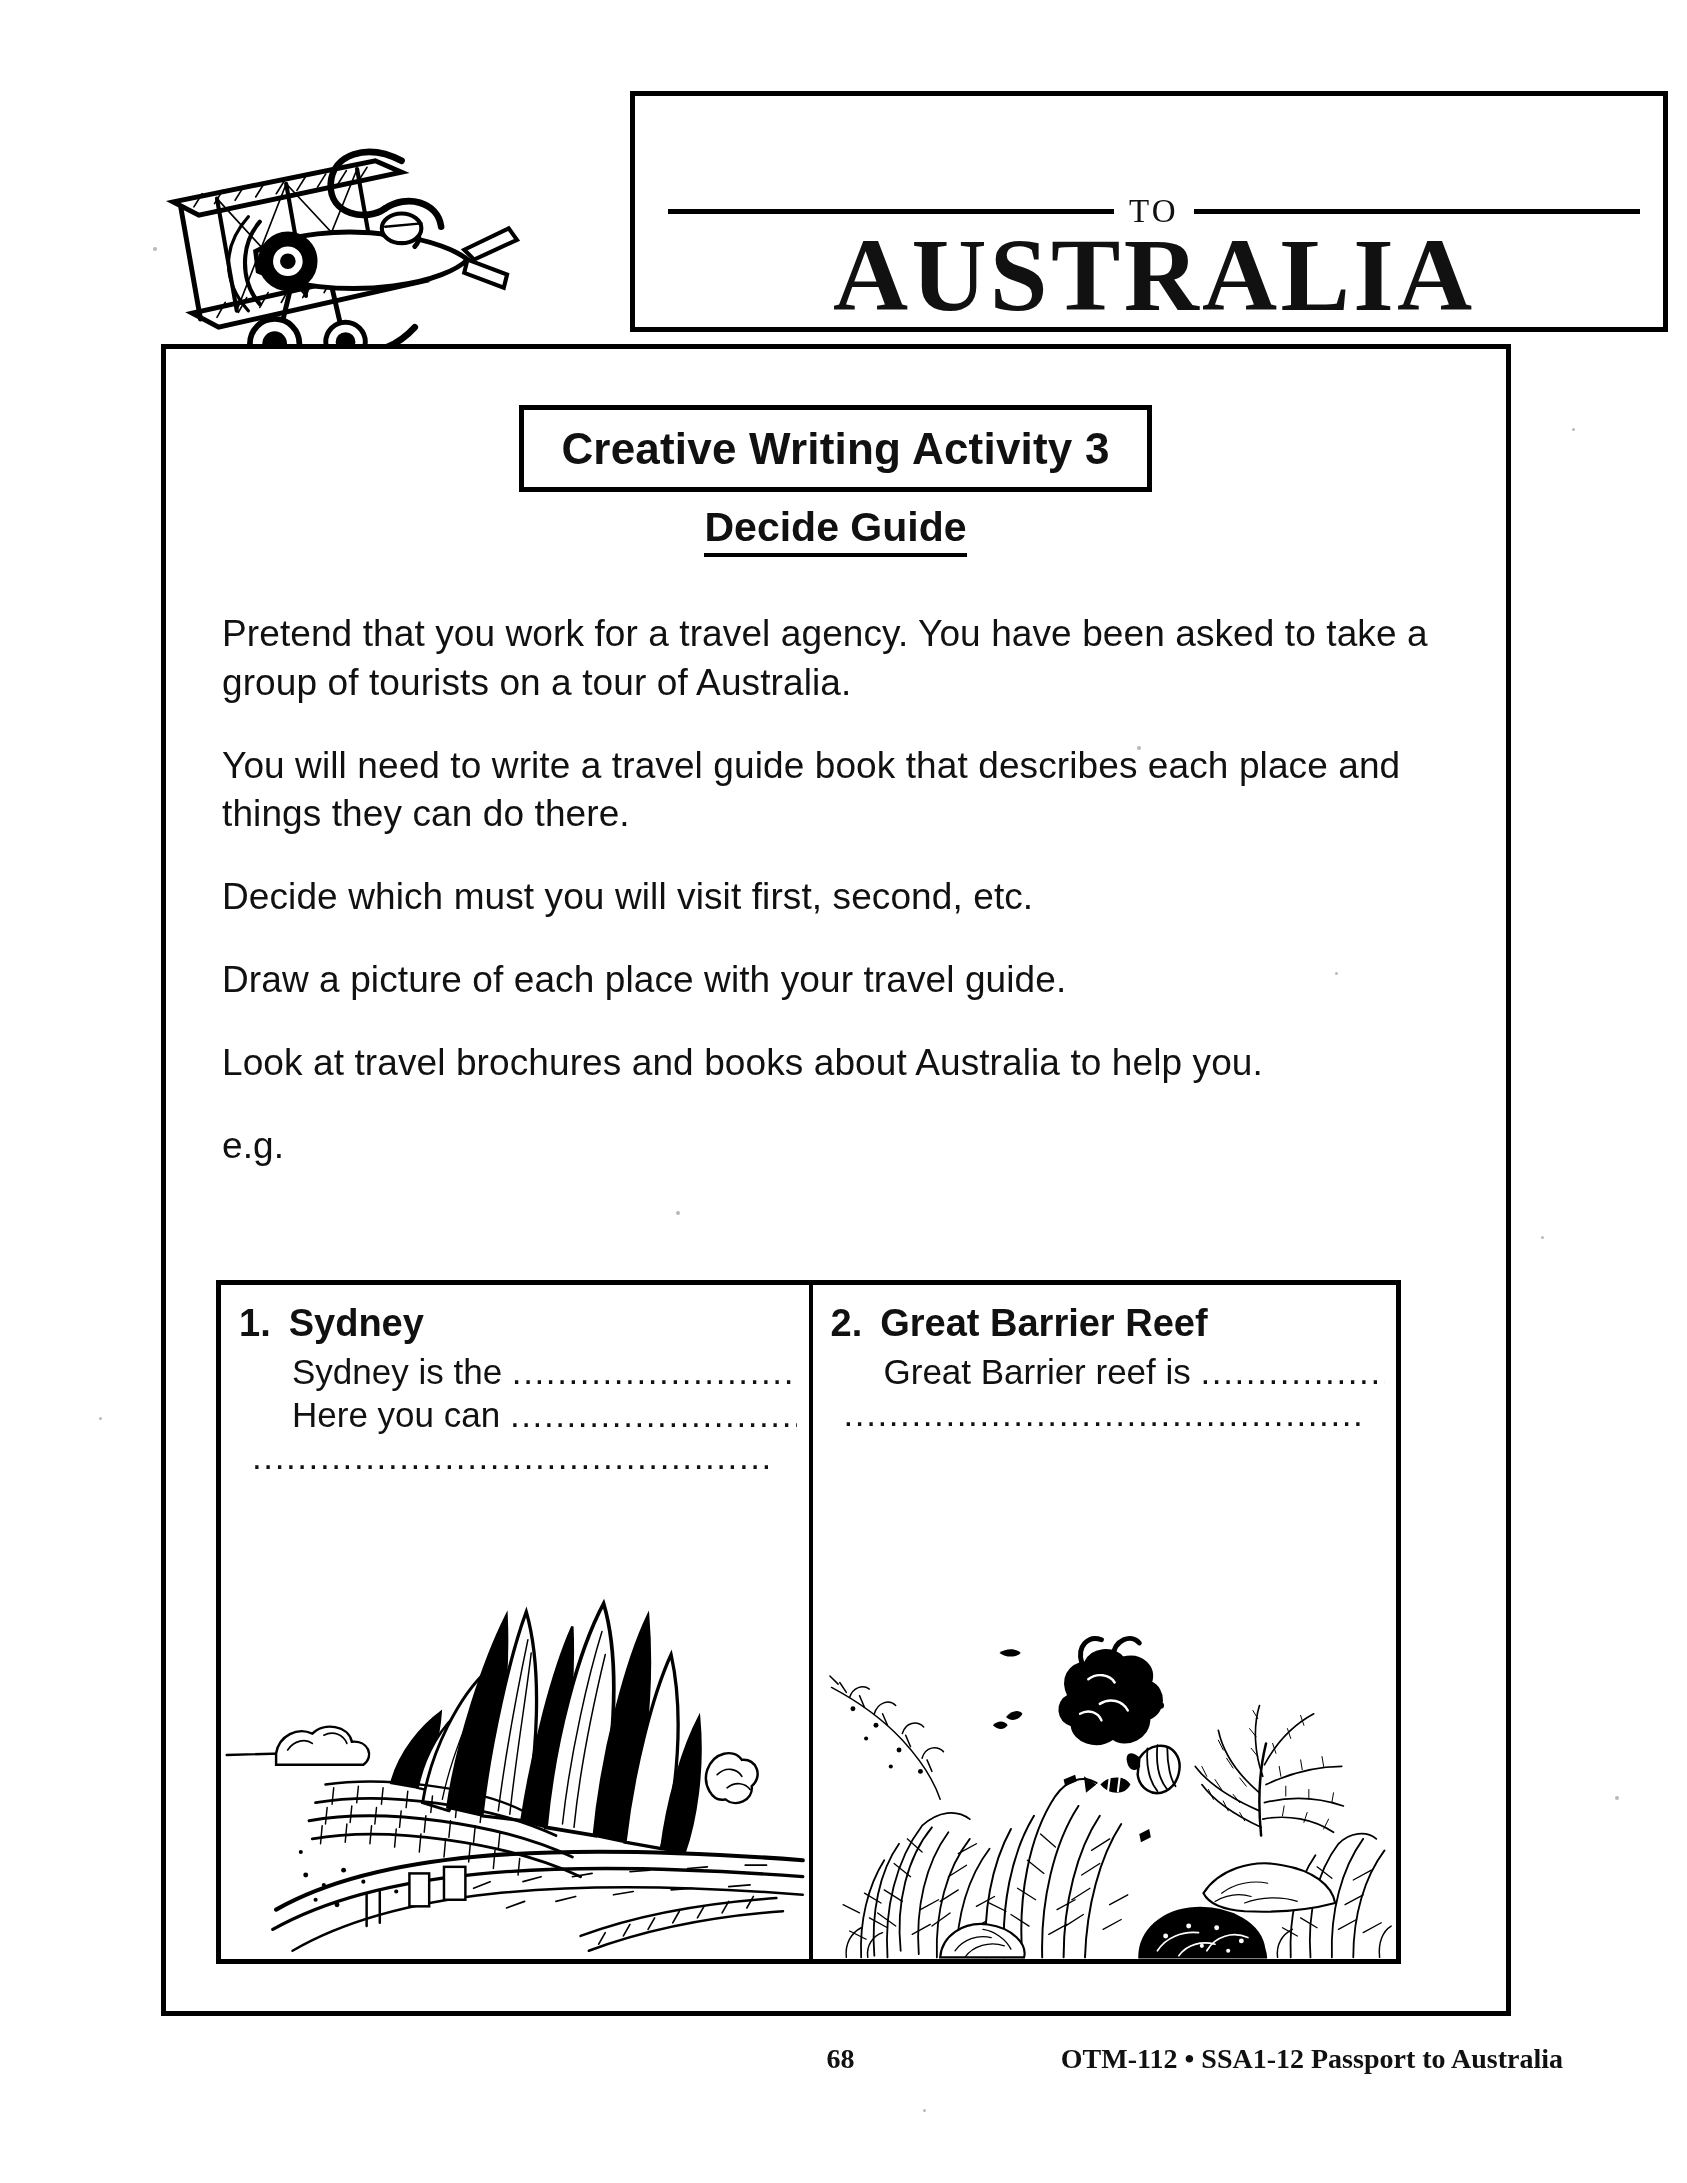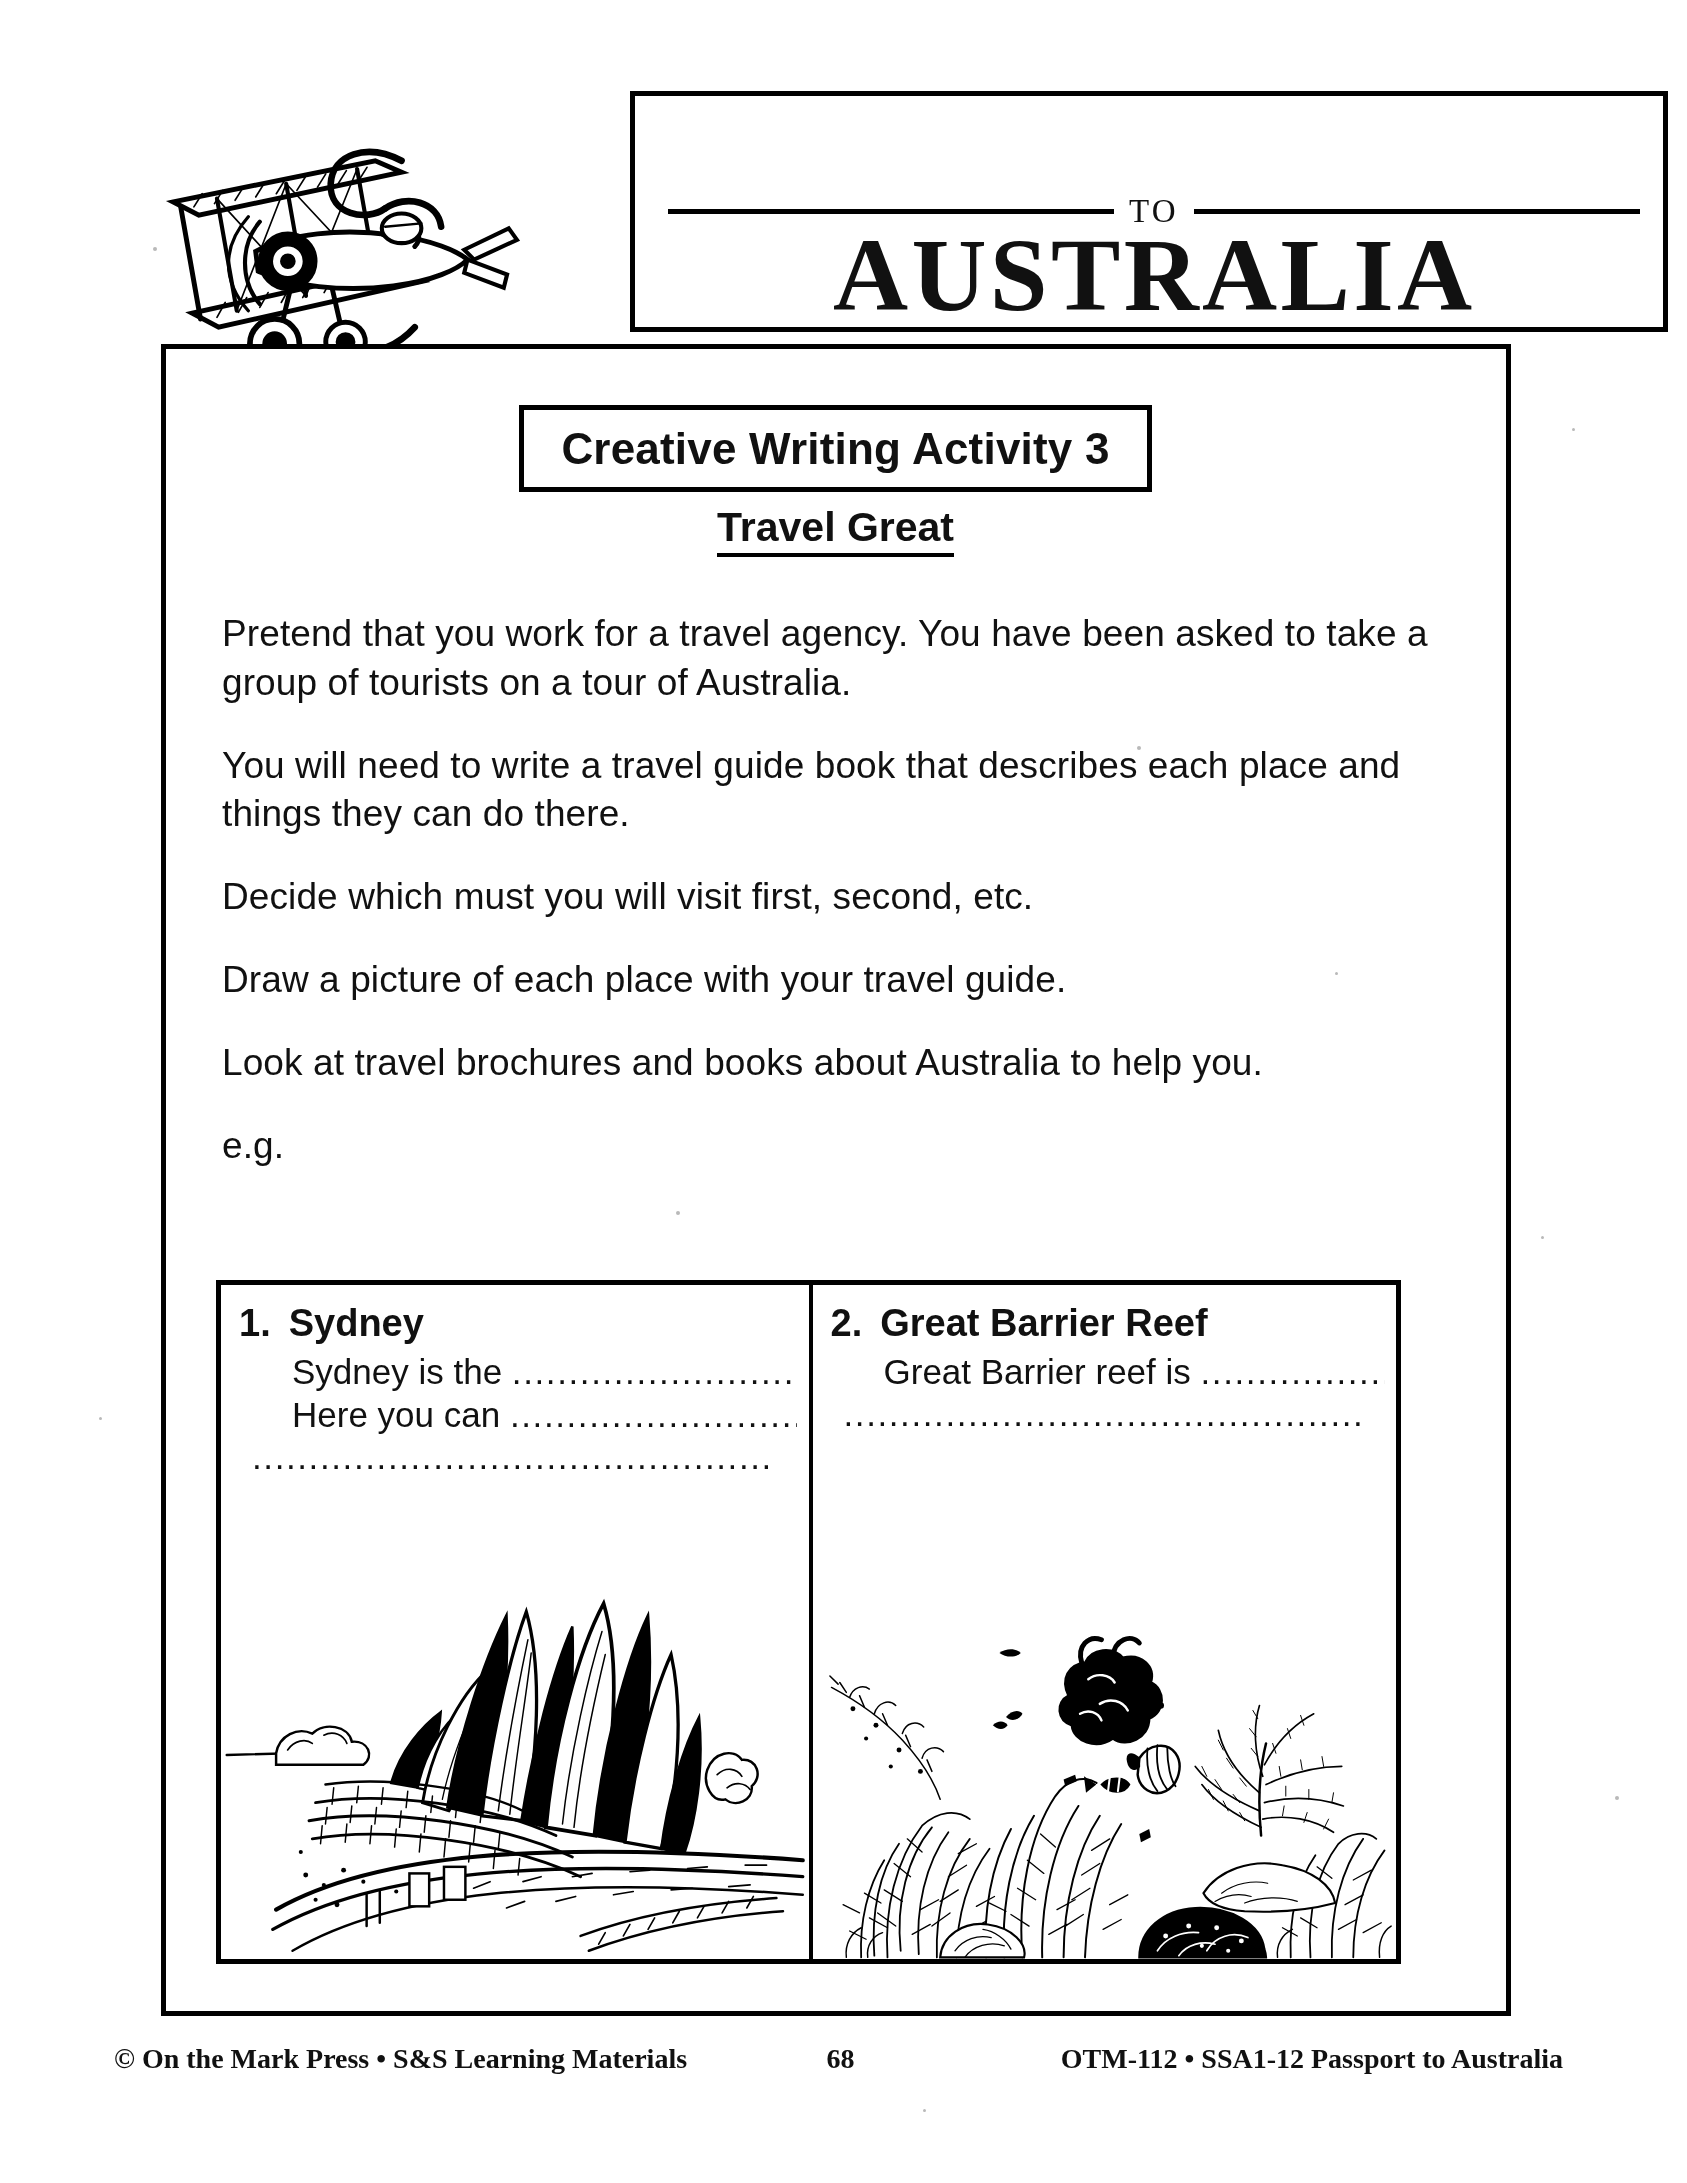--- a/index.html
+++ b/index.html
@@ -306,21 +306,21 @@
   </div>
 </div>
 
 <div id="page-frame"></div>
 
 <div id="activity-title-box">
   <div id="activity-title-text">Creative Writing Activity 3</div>
 </div>
 
 <div id="subtitle">
-  <span>Travel Great</span>
+  <span>Decide Guide</span>
 </div>
 
 <div id="body-copy">
   <p class="para">Pretend that you work for a travel agency. You have been asked to take a group of tourists on a tour of Australia.</p>
 
 
   <p class="para">You will need to write a travel guide book that describes each place and things they can do there.</p>
   <p class="para">Decide which must you will visit first, second, etc.</p>
   <p class="para">Draw a picture of each place with your travel guide.</p>
   <p class="para">Look at travel brochures and books about Australia to help you.</p>
@@ -605,21 +605,20 @@
             <path d="M36 478 C34 462, 42 448, 54 442 M62 478 C60 464, 68 452, 80 448"></path>
             <path d="M560 478 C558 462, 566 450, 578 444 M684 478 C682 460, 688 446, 698 440"></path>
           </g>
         </g>
       </svg>
     </div>
   </div>
 </div>
 
 <div id="footer">
-  <div id="footer-left">© On the Mark Press • S&amp;S Learning Materials</div>
   <div id="footer-page">68</div>
   <div id="footer-right">OTM-112 • SSA1-12 Passport to Australia</div>
 </div>
 
 <div class="speck" style="left:153px;top:247px;width:4.1px;height:4.1px;"></div>
 <div class="speck" style="left:1572px;top:428px;width:3.3px;height:3.3px;"></div>
 <div class="speck" style="left:1137px;top:746px;width:4.1px;height:4.1px;"></div>
 <div class="speck" style="left:1335px;top:972px;width:3.3px;height:3.3px;"></div>
 <div class="speck" style="left:676px;top:1211px;width:4.1px;height:4.1px;"></div>
 <div class="speck" style="left:1541px;top:1236px;width:3.3px;height:3.3px;"></div>

